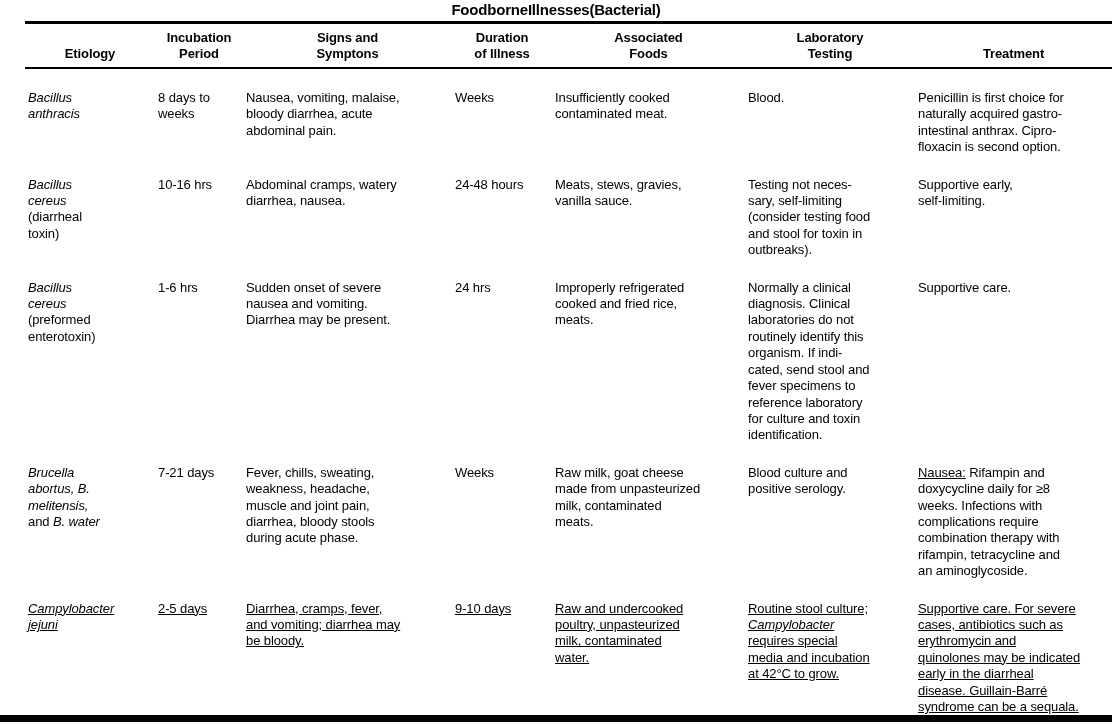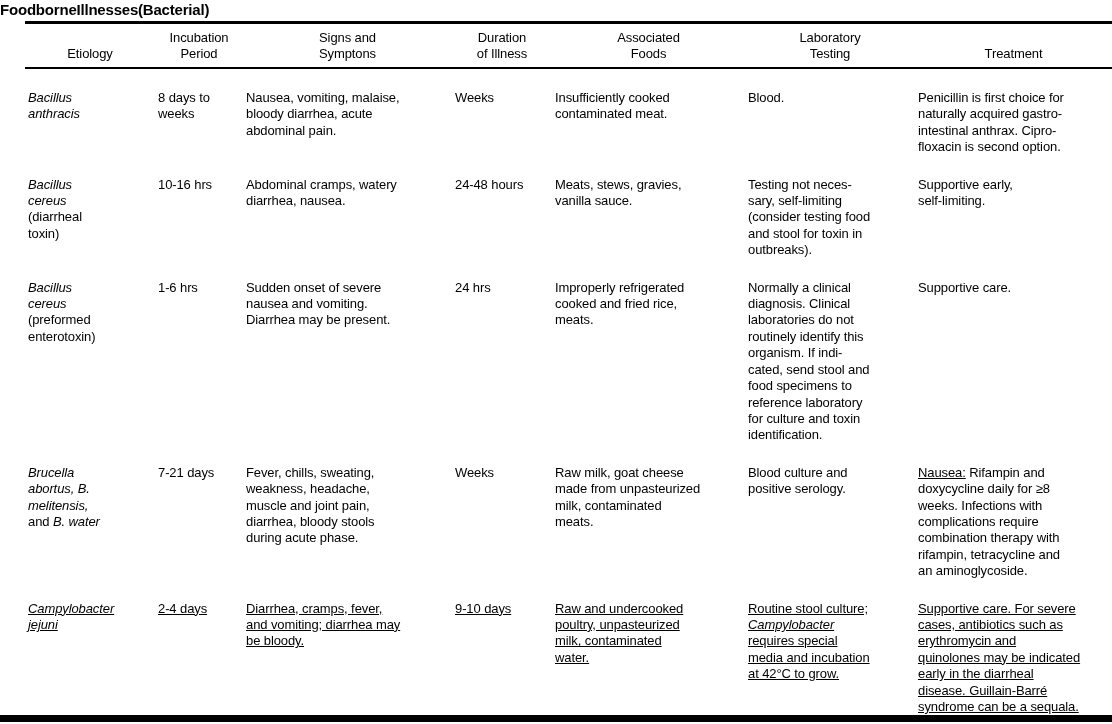--- a/index.html
+++ b/index.html
@@ -14,40 +14,41 @@
     background: #ffffff;
     color: #000000;
     font-family: "Liberation Sans", sans-serif;
     overflow: hidden;
   }
   .title {
     position: absolute;
     top: 1px;
     left: 0;
     width: 1112px;
+    text-align: center;
     font-size: 15px;
     font-weight: bold;
     letter-spacing: -0.2px;
     word-spacing: -4px;
     white-space: pre;
   }
   table.illness-table {
     position: absolute;
     top: 21px;
     left: 25px;
     width: 1087px;
     border-collapse: collapse;
     table-layout: fixed;
     border-top: 3px solid #000000;
     font-size: 13px;
     line-height: 16.4px;
     letter-spacing: -0.1px;
   }
   thead th {
-    font-weight: normal;
+    font-weight: bold;
     text-align: center;
     vertical-align: bottom;
     white-space: pre-line;
     padding: 6px 0 5px 0;
     height: 41px;
     box-sizing: border-box;
     border-bottom: 2px solid #000000;
     font-size: 13px;
     line-height: 16px;
   }
@@ -156,21 +157,21 @@
         <td><span>24 hrs</span></td>
         <td><span>Improperly refrigerated
 cooked and fried rice,
 meats.</span></td>
         <td><span>Normally a clinical
 diagnosis. Clinical
 laboratories do not
 routinely identify this
 organism. If indi-
 cated, send stool and
-food specimens to
+fever specimens to
 reference laboratory
 for culture and toxin
 identification.</span></td>
         <td><span>Supportive care.</span></td>
       </tr>
       <tr class="r3">
         <td><span class="it">Brucella
 abortus, B.
 melitensis,
 </span><span>and </span><span class="it">B. water</span></td>
@@ -191,21 +192,21 @@
 doxycycline daily for ≥8
 weeks. Infections with
 complications require
 combination therapy with
 rifampin, tetracycline and
 an aminoglycoside.</span></td>
       </tr>
       <tr class="r4">
         <td><span class="it">Campylobacter
 jejuni</span></td>
-        <td><span>2-4 days</span></td>
+        <td><span>2-5 days</span></td>
         <td><span>Diarrhea, cramps, fever,
 and vomiting; diarrhea may
 be bloody.</span></td>
         <td><span>9-10 days</span></td>
         <td><span>Raw and undercooked
 poultry, unpasteurized
 milk, contaminated
 water.</span></td>
         <td><span>Routine stool culture;
 </span><span class="it">Campylobacter</span><span>

